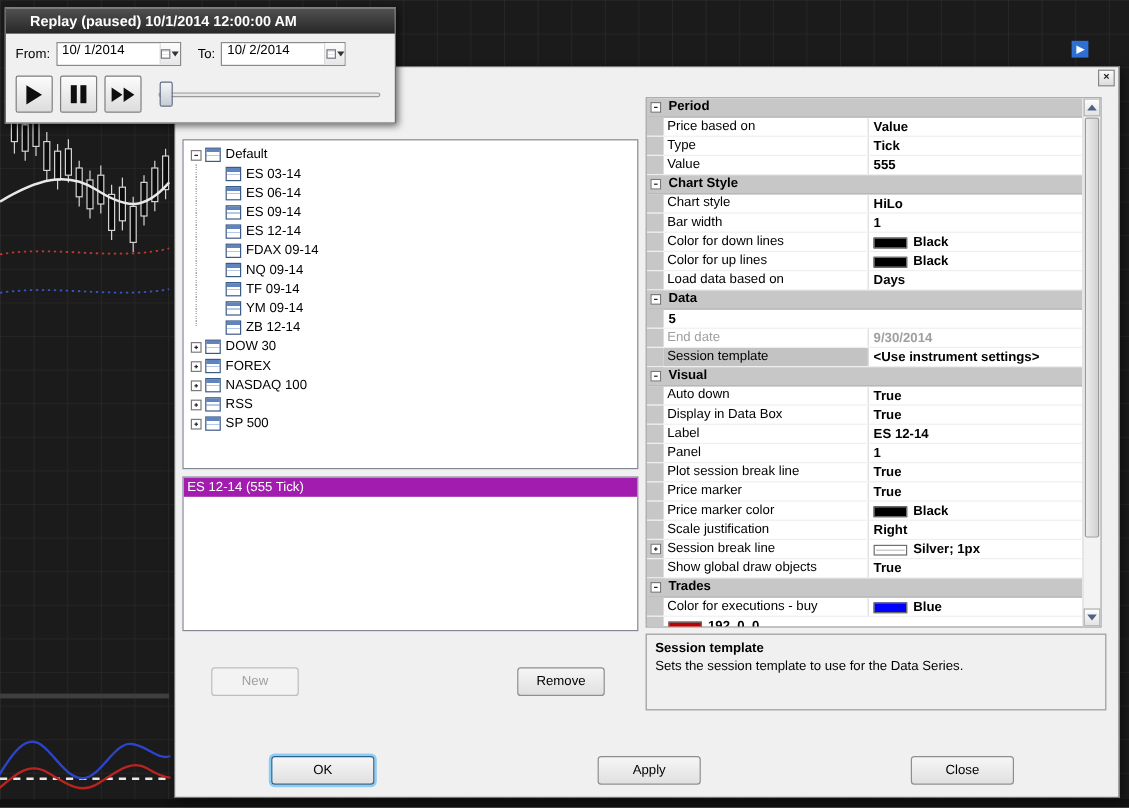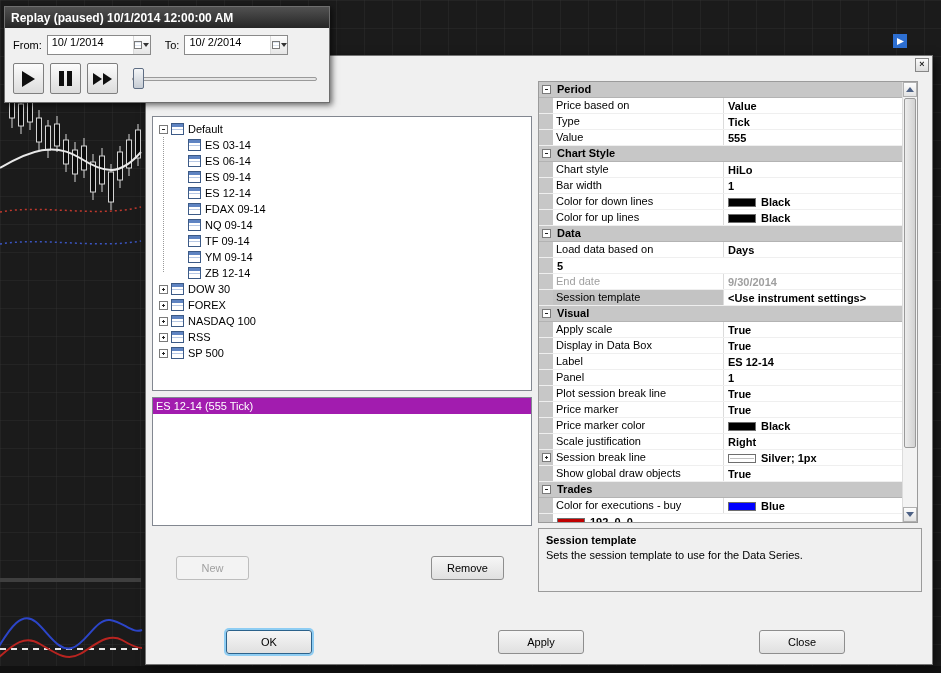--- a/index.html
+++ b/index.html
@@ -5,21 +5,21 @@
   *{margin:0;padding:0;box-sizing:border-box}
   html,body{width:941px;height:673px;overflow:hidden}
   body{font-family:"Liberation Sans",sans-serif;font-size:11px;color:#000;background:#1b1b1b}
   #stage{position:relative;width:941px;height:673px;overflow:hidden;background:#1b1b1b}
   #bgchart{position:absolute;left:0;top:0;z-index:0}
 
   
   #replay{position:absolute;left:4px;top:6px;width:326px;height:97px;z-index:30;
           background:#f0f0f0;border:1px solid #6e6e6e;box-shadow:2px 2px 6px rgba(0,0,0,.6)}
   #replay-titlebar{height:21px;background:linear-gradient(#515151,#262626);color:#fff;
-          font-size:12px;font-weight:bold;display:flex;align-items:center;padding:0 6px;overflow:hidden;white-space:nowrap}
+          font-size:12px;font-weight:bold;display:flex;align-items:center;padding:0 20px;overflow:hidden;white-space:nowrap}
   #replay-body{padding:7px 8px 4px 8px}
   .rrow{display:flex;align-items:center}
   .rlabel{margin-right:5px}
   .dtp{width:104px;height:20px;border:1px solid #8a8a8a;background:#fff;display:flex;align-items:flex-start;
        padding-left:4px;margin-right:14px}
   .dtp .dtp-text{flex:1;white-space:nowrap}
   .dtp .dtp-btn{width:17px;height:18px;border-left:1px solid #d9d9d9;display:flex;align-items:center;justify-content:center;gap:1px;background:linear-gradient(#fdfdfd,#e6e6e6)}
   .dtp-grid{width:8px;height:8px;border:1px solid #7a7a7a;background:repeating-linear-gradient(#dfe7f2 0 1px,#fff 1px 3px)}
   .dd-arrow{width:0;height:0;border-left:3px solid transparent;border-right:3px solid transparent;border-top:4px solid #333}
   .mrow{margin-top:8px}
@@ -310,35 +310,35 @@
         </div>
         <div class="prow">
           <div class="indent"></div>
           <div class="pname">Color for up lines</div>
           <div class="pval">
             <span class="swatch" style="background-color: rgb(0, 0, 0);"></span>
             <span>Black</span>
           </div>
         </div>
 
+        <div class="prow">
+          <div class="indent"></div>
+          <div class="pname">Load data based on</div>
+          <div class="pval">
+              <span>Days</span>
+            </div>
+        </div>
         <div class="prow cat">
           <div class="indent">
               <span class="expander minus"></span>
             </div>
           <div class="catlbl">Data</div>
         </div>
         <div class="prow">
           <div class="indent"></div>
-          <div class="pname">Load data based on</div>
-          <div class="pval">
-              <span>Days</span>
-            </div>
-        </div>
-        <div class="prow">
-          <div class="indent"></div>
           <div class="pval">
               <span>5</span>
             </div>
         </div>
         <div class="prow disabled">
           <div class="indent"></div>
           <div class="pname">End date</div>
           <div class="pval">
               <span>9/30/2014</span>
             </div>
@@ -352,21 +352,21 @@
         </div>
 
         <div class="prow cat">
           <div class="indent">
               <span class="expander minus"></span>
             </div>
           <div class="catlbl">Visual</div>
         </div>
         <div class="prow">
           <div class="indent"></div>
-          <div class="pname">Apply scale</div>
+          <div class="pname">Auto down</div>
           <div class="pval">
               <span>True</span>
             </div>
         </div>
         <div class="prow">
           <div class="indent"></div>
           <div class="pname">Display in Data Box</div>
           <div class="pval">
               <span>True</span>
             </div>

